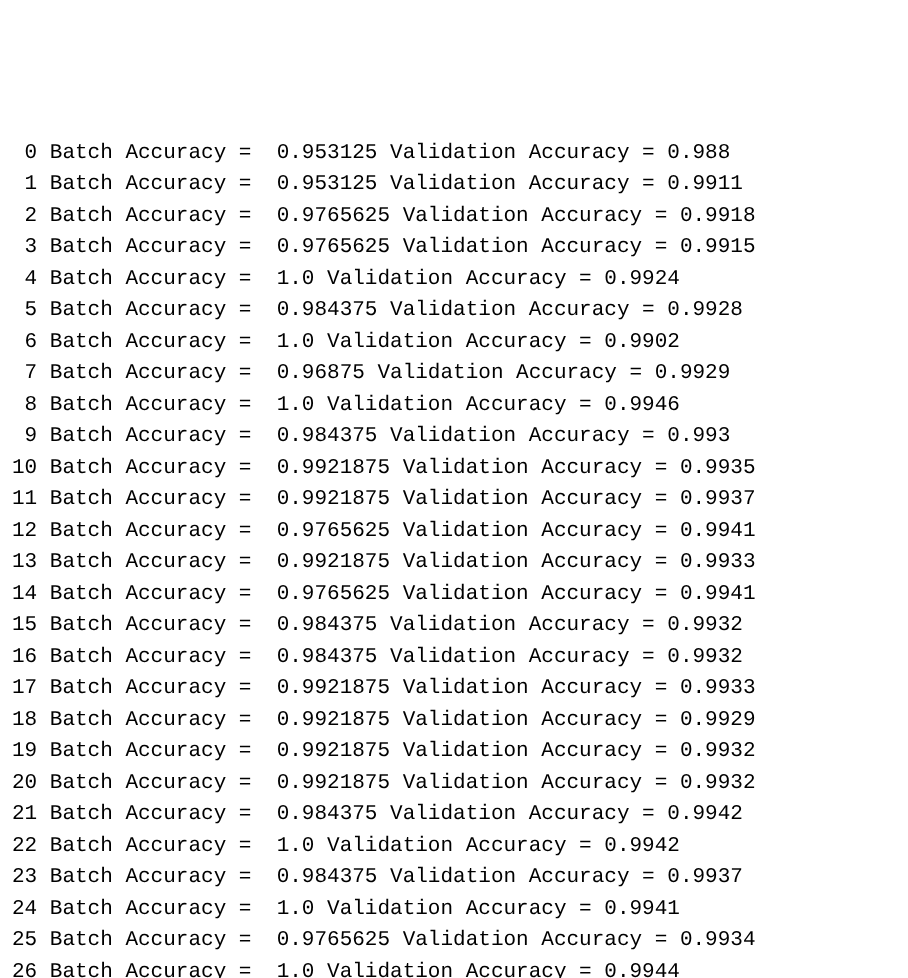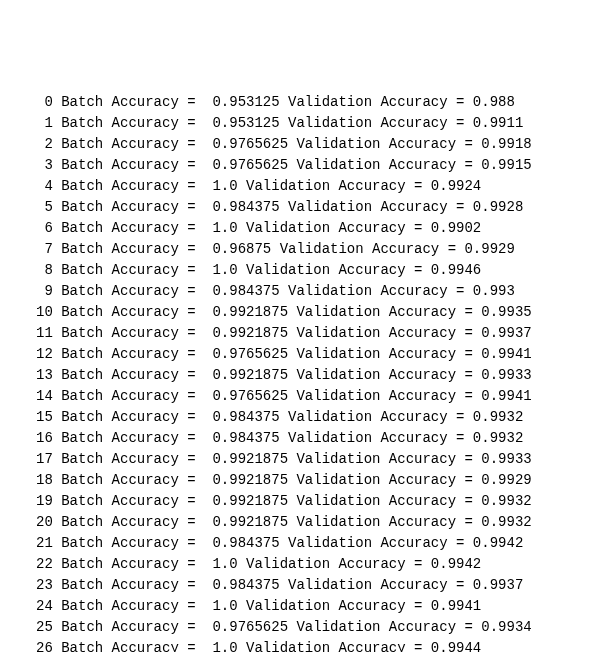--- a/index.html
+++ b/index.html
@@ -10,21 +10,20 @@
       line-height: 1.5;
       background: #ffffff;
       color: #000000;
       white-space: pre;
     }
     .output-container {
       position: relative;
     }
     .line {
       display: block;
-      margin-left: 28px;
     }
   </style>
 </head>
 <body>
 
 
 
 <div class="output-container" id="output"><span class="line"> 0 Batch Accuracy =  0.953125 Validation Accuracy = 0.988</span><span class="line"> 1 Batch Accuracy =  0.953125 Validation Accuracy = 0.9911</span><span class="line"> 2 Batch Accuracy =  0.9765625 Validation Accuracy = 0.9918</span><span class="line"> 3 Batch Accuracy =  0.9765625 Validation Accuracy = 0.9915</span><span class="line"> 4 Batch Accuracy =  1.0 Validation Accuracy = 0.9924</span><span class="line"> 5 Batch Accuracy =  0.984375 Validation Accuracy = 0.9928</span><span class="line"> 6 Batch Accuracy =  1.0 Validation Accuracy = 0.9902</span><span class="line"> 7 Batch Accuracy =  0.96875 Validation Accuracy = 0.9929</span><span class="line"> 8 Batch Accuracy =  1.0 Validation Accuracy = 0.9946</span><span class="line"> 9 Batch Accuracy =  0.984375 Validation Accuracy = 0.993</span><span class="line">10 Batch Accuracy =  0.9921875 Validation Accuracy = 0.9935</span><span class="line">11 Batch Accuracy =  0.9921875 Validation Accuracy = 0.9937</span><span class="line">12 Batch Accuracy =  0.9765625 Validation Accuracy = 0.9941</span><span class="line">13 Batch Accuracy =  0.9921875 Validation Accuracy = 0.9933</span><span class="line">14 Batch Accuracy =  0.9765625 Validation Accuracy = 0.9941</span><span class="line">15 Batch Accuracy =  0.984375 Validation Accuracy = 0.9932</span><span class="line">16 Batch Accuracy =  0.984375 Validation Accuracy = 0.9932</span><span class="line">17 Batch Accuracy =  0.9921875 Validation Accuracy = 0.9933</span><span class="line">18 Batch Accuracy =  0.9921875 Validation Accuracy = 0.9929</span><span class="line">19 Batch Accuracy =  0.9921875 Validation Accuracy = 0.9932</span><span class="line">20 Batch Accuracy =  0.9921875 Validation Accuracy = 0.9932</span><span class="line">21 Batch Accuracy =  0.984375 Validation Accuracy = 0.9942</span><span class="line">22 Batch Accuracy =  1.0 Validation Accuracy = 0.9942</span><span class="line">23 Batch Accuracy =  0.984375 Validation Accuracy = 0.9937</span><span class="line">24 Batch Accuracy =  1.0 Validation Accuracy = 0.9941</span><span class="line">25 Batch Accuracy =  0.9765625 Validation Accuracy = 0.9934</span><span class="line">26 Batch Accuracy =  1.0 Validation Accuracy = 0.9944</span></div>
 
 

